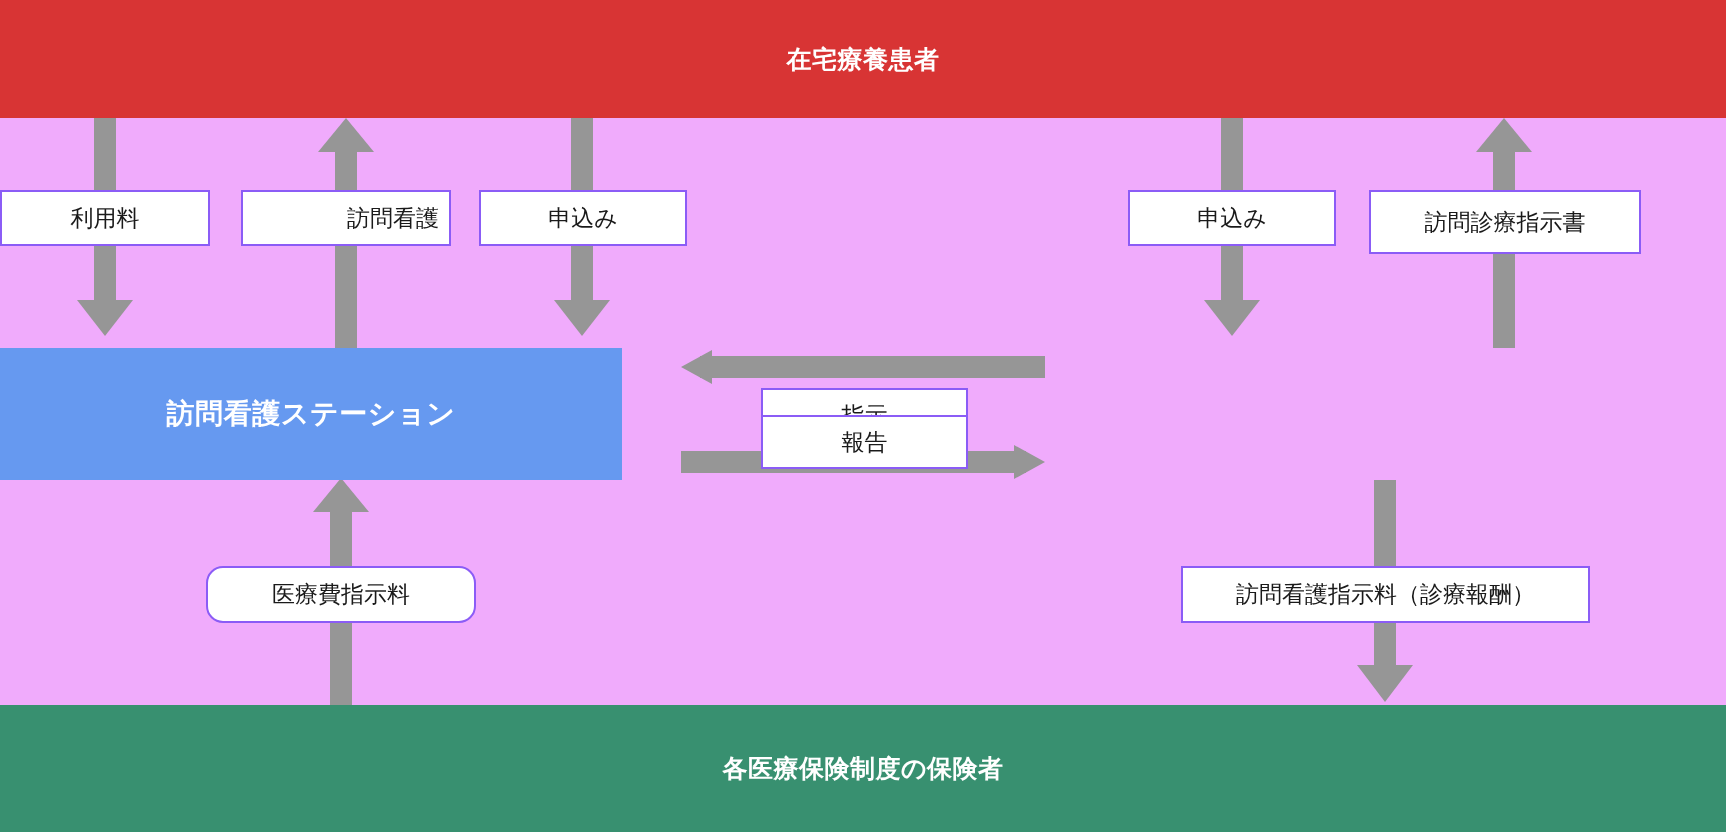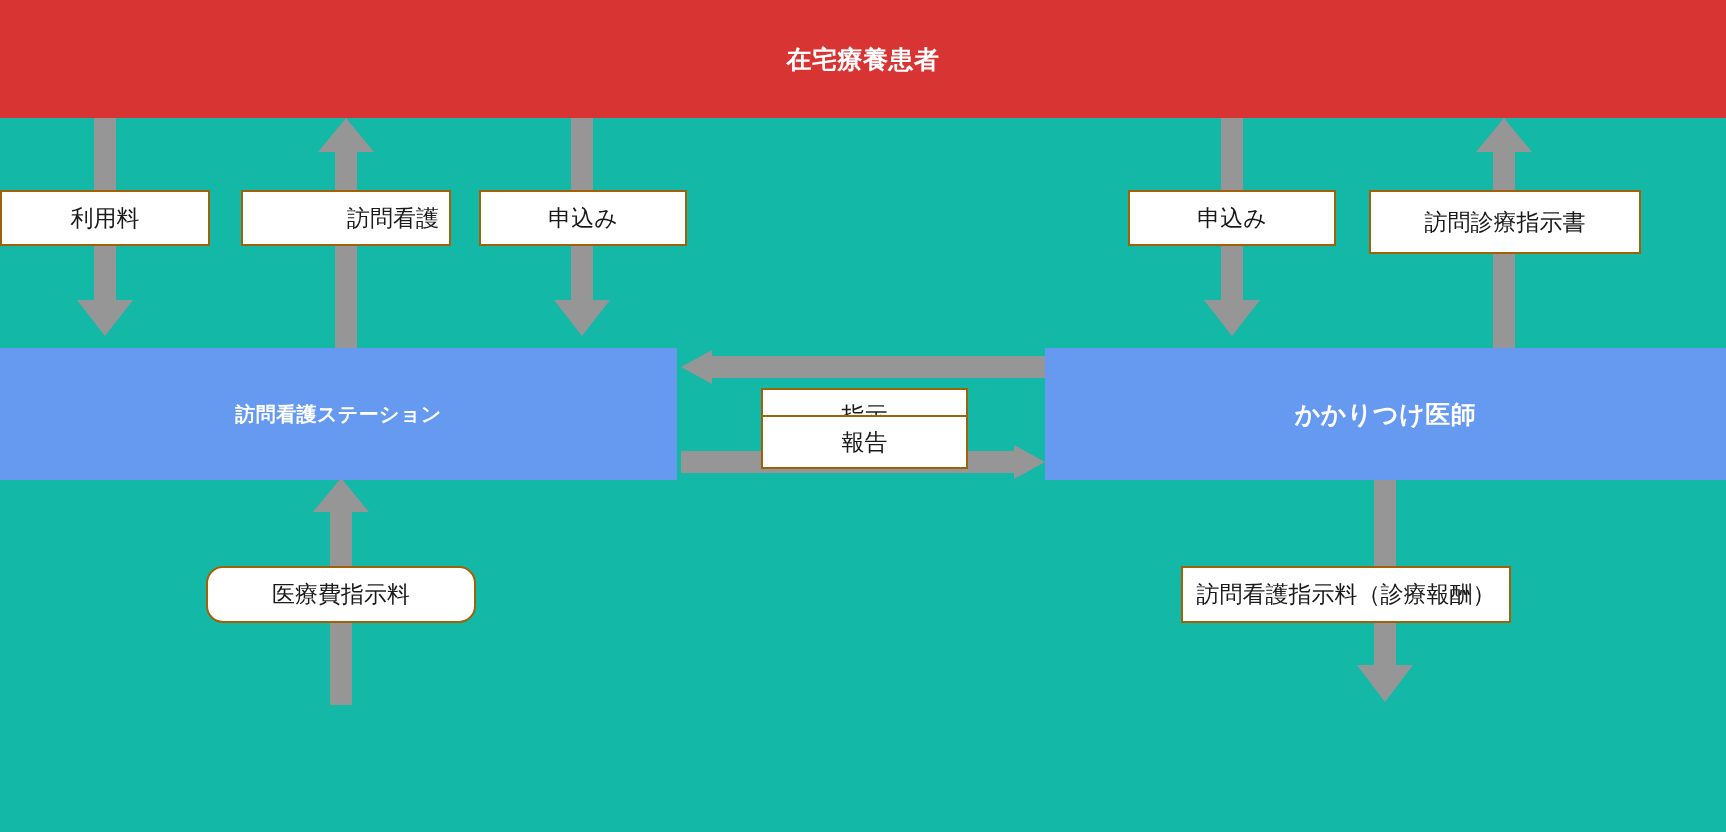--- a/index.html
+++ b/index.html
@@ -7,21 +7,21 @@
     padding: 0;
     background: #ffffff;
   }
   body {
     font-family: "Liberation Sans", "DejaVu Sans", sans-serif;
   }
   #stage {
     position: relative;
     width: 1726px;
     height: 832px;
-    background: #14b8a6;
+    background: #f0abfc;
     overflow: hidden;
   }
 
   
   .band {
     position: absolute;
     display: flex;
     align-items: center;
     justify-content: center;
     color: #ffffff;
@@ -37,23 +37,23 @@
   #band-patient {
     left: 0;
     top: 0;
     width: 1726px;
     height: 118px;
     font-size: 25px;
   }
   #band-station {
     left: 0;
     top: 348px;
-    width: 677px;
+    width: 622px;
     height: 132px;
-    font-size: 20px;
+    font-size: 28px;
   }
   #band-doctor {
     left: 1045px;
     top: 348px;
     width: 681px;
     height: 132px;
     font-size: 25px;
   }
   #band-insurer {
     left: 0;
@@ -71,21 +71,21 @@
     width: 1726px;
     height: 832px;
     z-index: 2;
   }
 
   
   .conn-label {
     position: absolute;
     box-sizing: border-box;
     background: #ffffff;
-    border: 2px solid #a16207;
+    border: 2px solid #8b5cf6;
     display: flex;
     align-items: center;
     justify-content: center;
     color: #1a1a1a;
     font-size: 23px;
     white-space: nowrap;
     z-index: 4;
     padding: 0 10px;
   }
 
@@ -95,21 +95,21 @@
   #lbl-apply-left     { left: 479px;  top: 190px; width: 208px; height: 56px; }
   #lbl-apply-right    { left: 1128px; top: 190px; width: 208px; height: 56px; }
   #lbl-visit-order    { left: 1369px; top: 190px; width: 272px; height: 64px; }
 
   
   #lbl-instruction    { left: 761px;  top: 340px; width: 207px; height: 54px; margin-top: 48px; }
   #lbl-report         { left: 761px;  top: 415px; width: 207px; height: 54px; }
 
   
   #lbl-medical-fee    { left: 206px;  top: 566px; width: 270px; height: 57px; border-radius: 17px; }
-  #lbl-nursing-order  { left: 1181px; top: 566px; width: 330px; height: 57px; }
+  #lbl-nursing-order  { left: 1181px; top: 566px; width: 409px; height: 57px; }
 </style>
 </head>
 <body>
 
 <div id="stage">
 
   <svg id="arrow-layer" width="1726" height="832" viewBox="0 0 1726 832" xmlns="http://www.w3.org/2000/svg">
 
     <g>
       <rect x="94" y="118" width="22" height="188" fill="#969696"></rect>
@@ -158,24 +158,24 @@
   </svg>
 
   <div id="band-patient" class="band" style="background:#d83434;">
     <span class="band-label">在宅療養患者</span>
   </div>
 
   <div id="band-station" class="band" style="background:#6699f0;">
     <span class="band-label">訪問看護ステーション</span>
   </div>
 
-  <div id="band-doctor" class="band" style="background:#6699f0;">
-    <span class="band-label">かかりつけ医師</span>
-  </div>
-
+
+  <div id="band-insurer" class="band" style="background:#389070;">
+    <span class="band-label">各医療保険制度の保険者</span>
+  </div>
 
   <div id="lbl-usage-fee" class="conn-label">
     <span>利用料</span>
   </div>
 
   <div id="lbl-home-nursing" class="conn-label">
     <span>訪問看護</span>
   </div>
 
   <div id="lbl-apply-left" class="conn-label">

